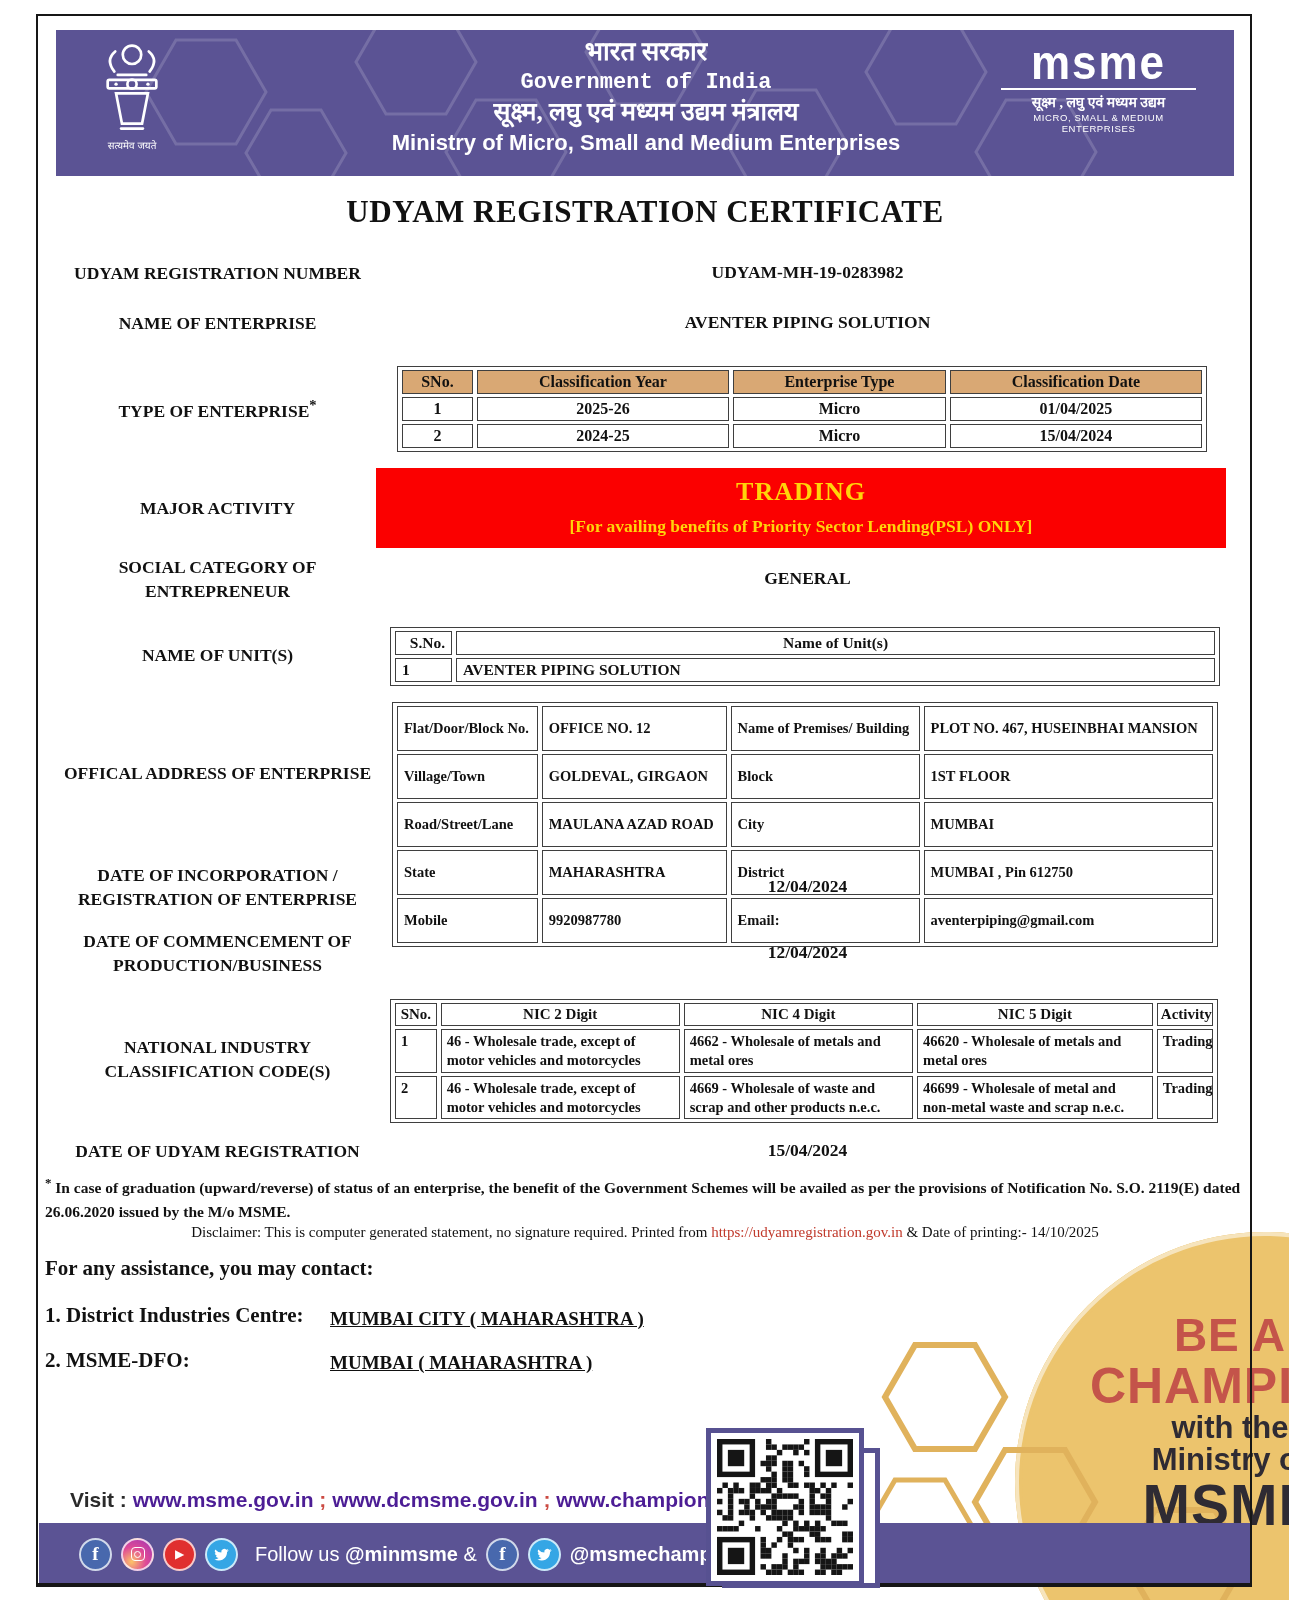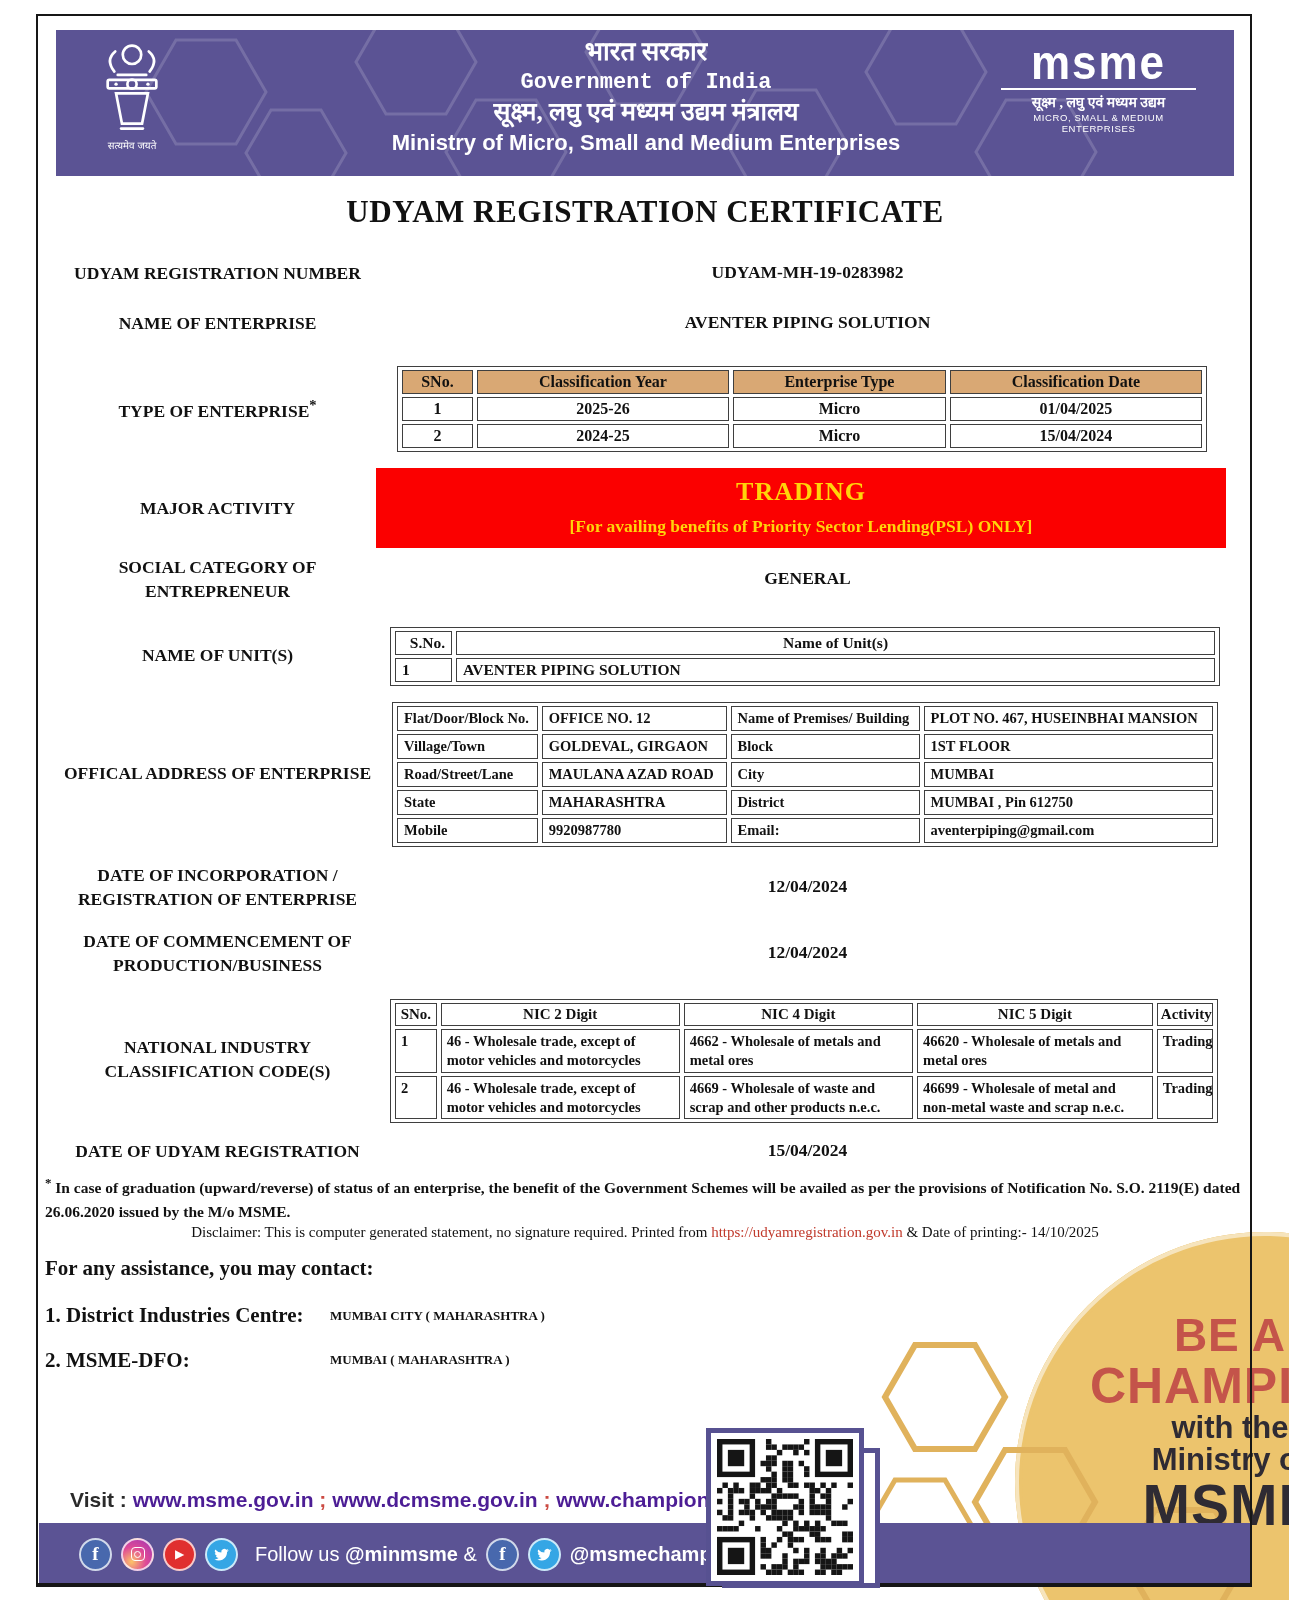--- a/index.html
+++ b/index.html
@@ -59,37 +59,37 @@
   table{border-collapse:separate;border-spacing:4px 3px;width:100%;table-layout:fixed;}
   td,th{border:1.6px solid var(--border-dark);font-weight:bold;font-family:"Liberation Serif",serif;
     padding:2px 6px;background:#fff;}
   .type-table{left:397px;top:366px;width:810px;}
   .type-table th{background:var(--tan);font-size:16px;text-align:center;}
   .type-table td{font-size:16px;text-align:center;}
   .units-table{left:390px;top:627px;width:830px;}
   .units-table th{font-size:15.5px;}
   .units-table td{font-size:15.5px;text-align:left;}
   .addr-table{left:392px;top:702px;width:826px;}
-  .addr-table td{font-size:14.5px;text-align:left;padding:3px 6px;}
+  .addr-table td{font-size:14.5px;text-align:left;padding:13px 6px;}
   .nic-table{left:390px;top:999px;width:828px;}
   .nic-table th{font-size:15px;text-align:center;padding:2px 3px;}
   .nic-table td{font-size:14.5px;text-align:left;padding:2px 5px;line-height:1.3;}
 
   .red-banner{left:376px;top:468px;width:850px;height:80px;background:var(--red-banner);
     text-align:center;z-index:3;padding-top:9px;}
   .rb-main{color:var(--banner-text);font-size:26px;font-weight:bold;letter-spacing:1px;}
   .rb-note{color:var(--banner-text);font-size:17.5px;font-weight:bold;margin-top:9px;}
 
   .footnote{left:45px;top:1173px;width:1200px;font-size:15.5px;font-weight:bold;line-height:1.55;z-index:3;}
   .disclaimer{left:40px;top:1224px;width:1210px;text-align:center;font-size:15px;z-index:3;}
   .disclaimer a{color:var(--link-red);text-decoration:none;}
 
   .assist-h{left:45px;top:1256px;font-size:21px;font-weight:bold;z-index:3;}
   .assist-lbl{left:45px;font-size:21px;font-weight:bold;z-index:3;}
-  .assist-val{left:330px;font-size:13px;font-weight:bold;z-index:3;}
+  .assist-val{left:330px;font-size:19px;font-weight:bold;z-index:3;text-decoration:underline;}
 
   .visit-line{left:70px;top:1488px;font-family:"Liberation Sans",sans-serif;font-weight:bold;
     font-size:21px;z-index:3;color:#2b2b2b;white-space:nowrap;}
   .visit-line .vlink{color:#4c1d95;text-decoration:none;}
   .visit-line .vsep{color:#cb4a42;}
 
   .footer-bar{left:39px;top:1523px;width:1212px;height:62px;background:var(--purple);z-index:3;
     display:flex;align-items:center;padding-left:40px;gap:9px;
     font-family:"Liberation Sans",sans-serif;color:#fff;font-size:20px;}
   .icon-circle{width:33px;height:33px;border-radius:50%;display:inline-flex;align-items:center;

